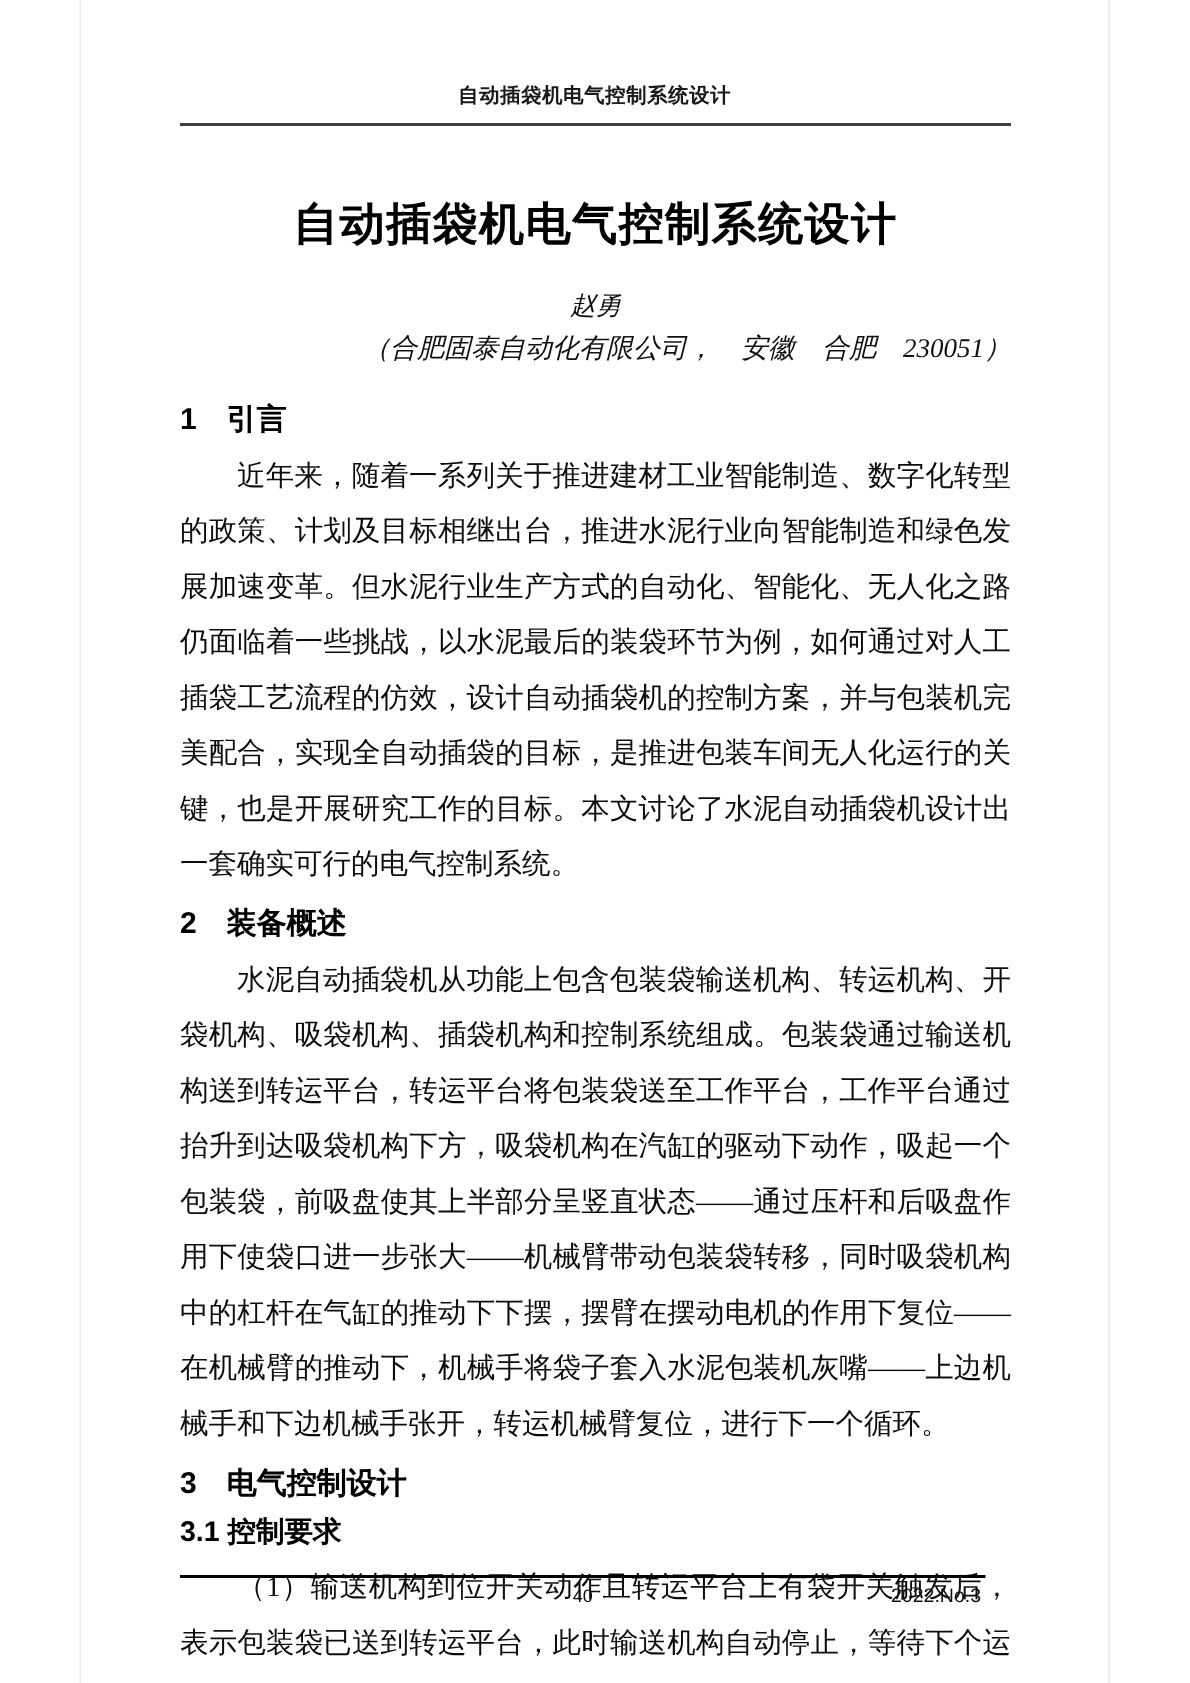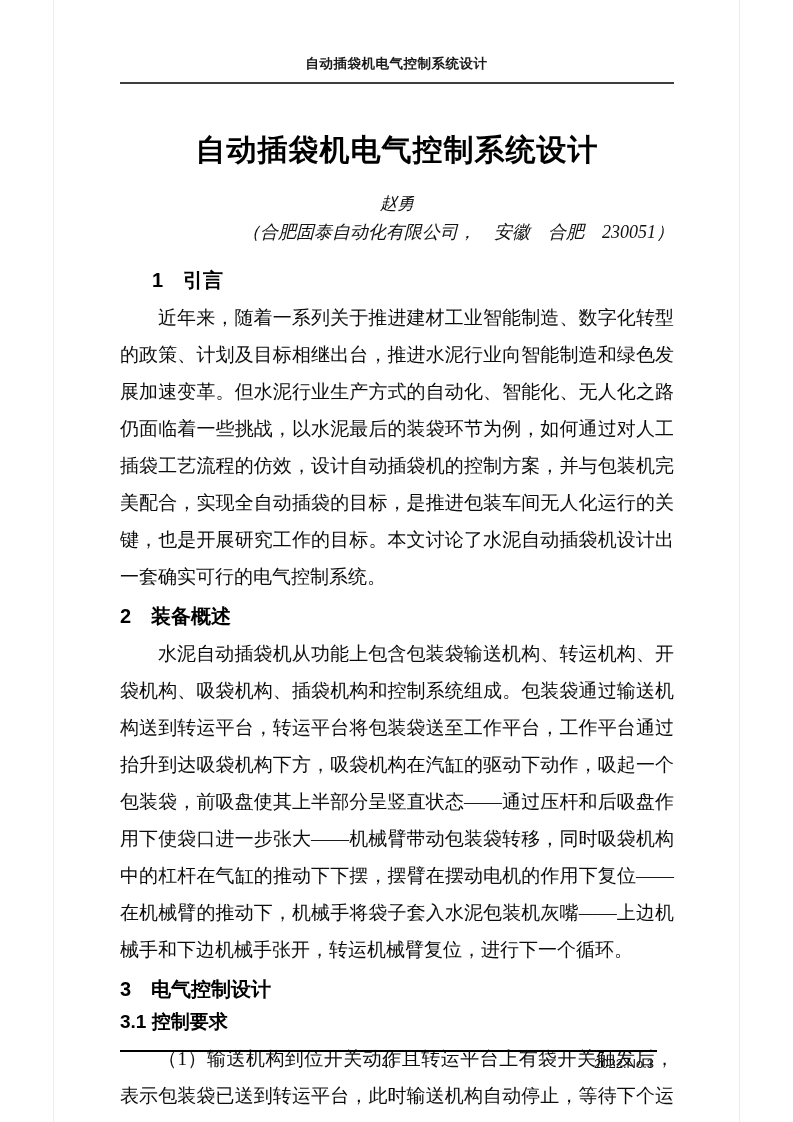--- a/index.html
+++ b/index.html
@@ -72,21 +72,20 @@
     margin: 6px 0 4px 0;
     font-family: "Liberation Sans", "DejaVu Sans", sans-serif;
     font-weight: bold;
     font-size: 20px;
     line-height: 30px;
     color: #000;
     white-space: pre-wrap;
   }
   .sec-heading.first {
     margin-top: 20px;
-    margin-left: 32px;
   }
   .subsec-heading {
     margin: 2px 0 4px 0;
     font-family: "Liberation Sans", "DejaVu Sans", sans-serif;
     font-weight: bold;
     font-size: 19px;
     line-height: 28px;
     color: #000;
     white-space: pre-wrap;
   }

